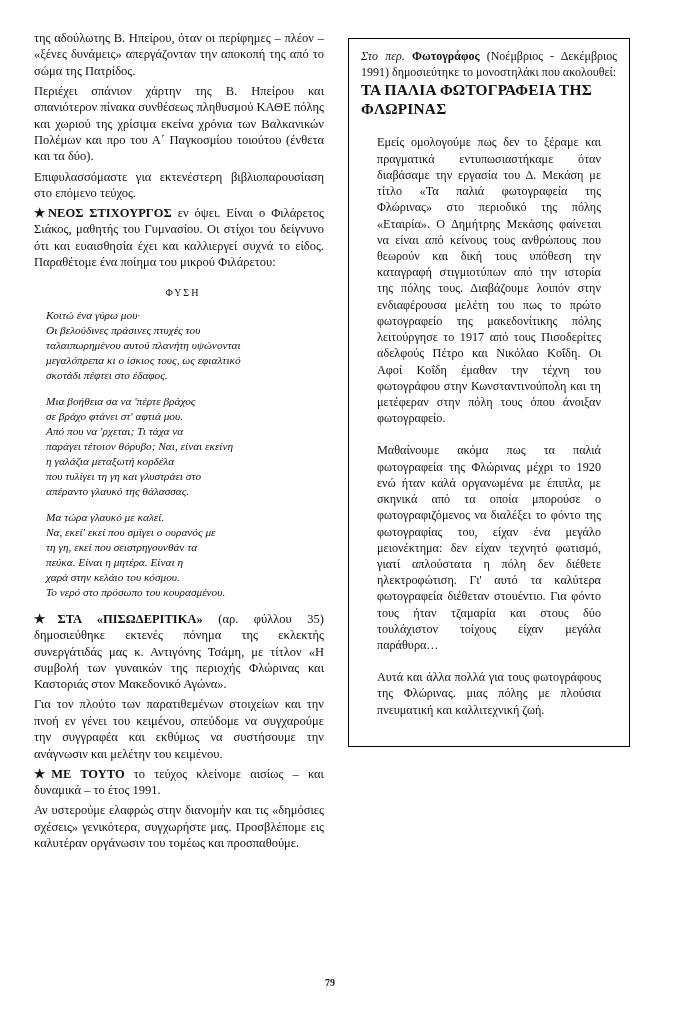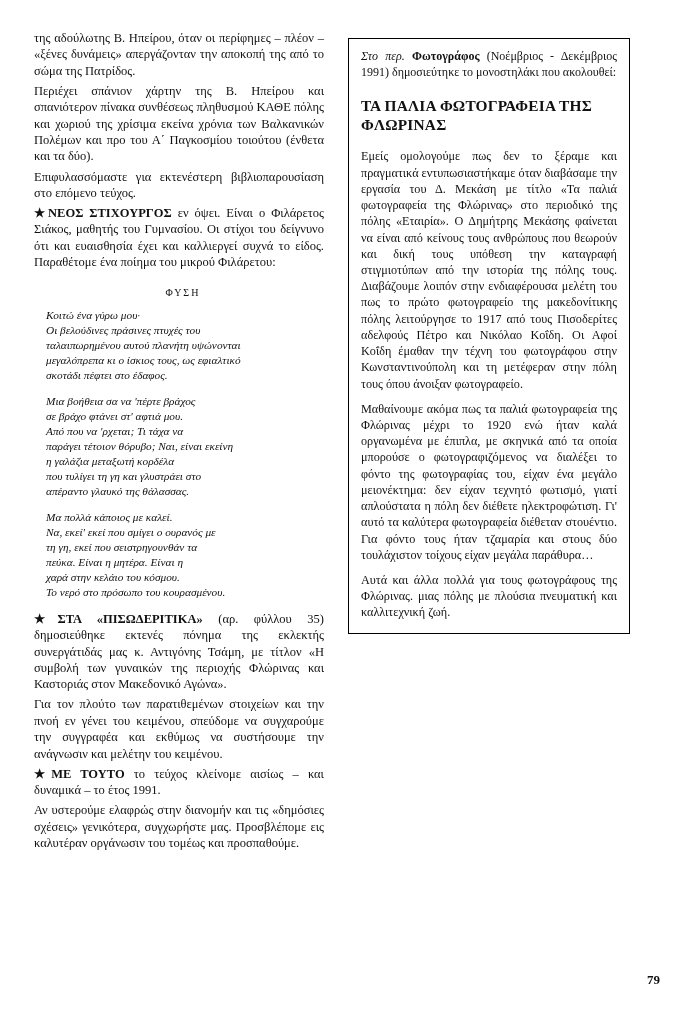--- a/index.html
+++ b/index.html
@@ -67,52 +67,52 @@
     margin: 0 0 11px 12px;
     text-align: left;
   }
   .poem div {
     white-space: nowrap;
   }
   .box-intro {
     font-size: 12px;
     line-height: 1.33;
     text-align: justify;
-    margin: 0 0 16px 0;
+    margin: 0 0 0 0;
   }
   .box-intro .it {
     font-style: italic;
   }
   .box-intro .bd {
     font-weight: bold;
   }
   .box-title {
     font-weight: bold;
     font-size: 15.4px;
     line-height: 1.22;
     margin: 0 0 14px 0;
     letter-spacing: 0.2px;
   }
   .box-body p {
     font-size: 12.2px;
     line-height: 1.33;
-    margin: 0;
+    margin: 16px;
     text-indent: 0;
     text-align: justify;
   }
   .box-body p.gap {
     margin-top: 9px;
   }
   .page-number {
     position: absolute;
     left: 0;
     right: 16px;
     bottom: 36px;
-    text-align: right;
-    font-size: 13px;
+    text-align: center;
+    font-size: 10px;
     font-weight: bold;
   }
 </style>
 </head>
 <body>
 
 <div id="page">
 
   <div class="columns">
 
@@ -138,21 +138,21 @@
         <div>Μια βοήθεια σα να 'πέρτε βράχος</div>
         <div>σε βράχο φτάνει στ' αφτιά μου.</div>
         <div>Από που να 'ρχεται; Τι τάχα να</div>
         <div>παράγει τέτοιον θόρυβο; Ναι, είναι εκείνη</div>
         <div>η γαλάζια μεταξωτή κορδέλα</div>
         <div>που τυλίγει τη γη και γλυστράει στο</div>
         <div>απέραντο γλαυκό της θάλασσας.</div>
       </div>
 
       <div class="poem">
-        <div>Μα πολλά κάποιος με καλεί.</div>
+        <div>Μα τώρα γλαυκό με καλεί.</div>
         <div>Να, εκεί' εκεί που σμίγει ο ουρανός με</div>
         <div>τη γη, εκεί που σειστρηγουνθάν τα</div>
         <div>πεύκα. Είναι η μητέρα. Είναι η</div>
         <div>χαρά στην κελάιο του κόσμου.</div>
         <div>Το νερό στο πρόσωπο του κουρασμένου.</div>
       </div>
 
       <p><span class="bold-lead">★ΣΤΑ «ΠΙΣΩΔΕΡΙΤΙΚΑ»</span><span> (αρ. φύλλου 35) δημοσιεύθηκε εκτενές πόνημα της εκλεκτής συνεργάτιδάς μας κ. Αντιγόνης Τσάμη, με τίτλον «Η συμβολή των γυναικών της περιοχής Φλώρινας και Καστοριάς στον Μακεδονικό Αγώνα».</span></p>
 
       <p>Για τον πλούτο των παρατιθεμένων στοιχείων και την πνοή εν γένει του κειμένου, σπεύδομε να συγχαρούμε την συγγραφέα και εκθύμως να συστήσουμε την ανάγνωσιν και μελέτην του κειμένου.</p>

